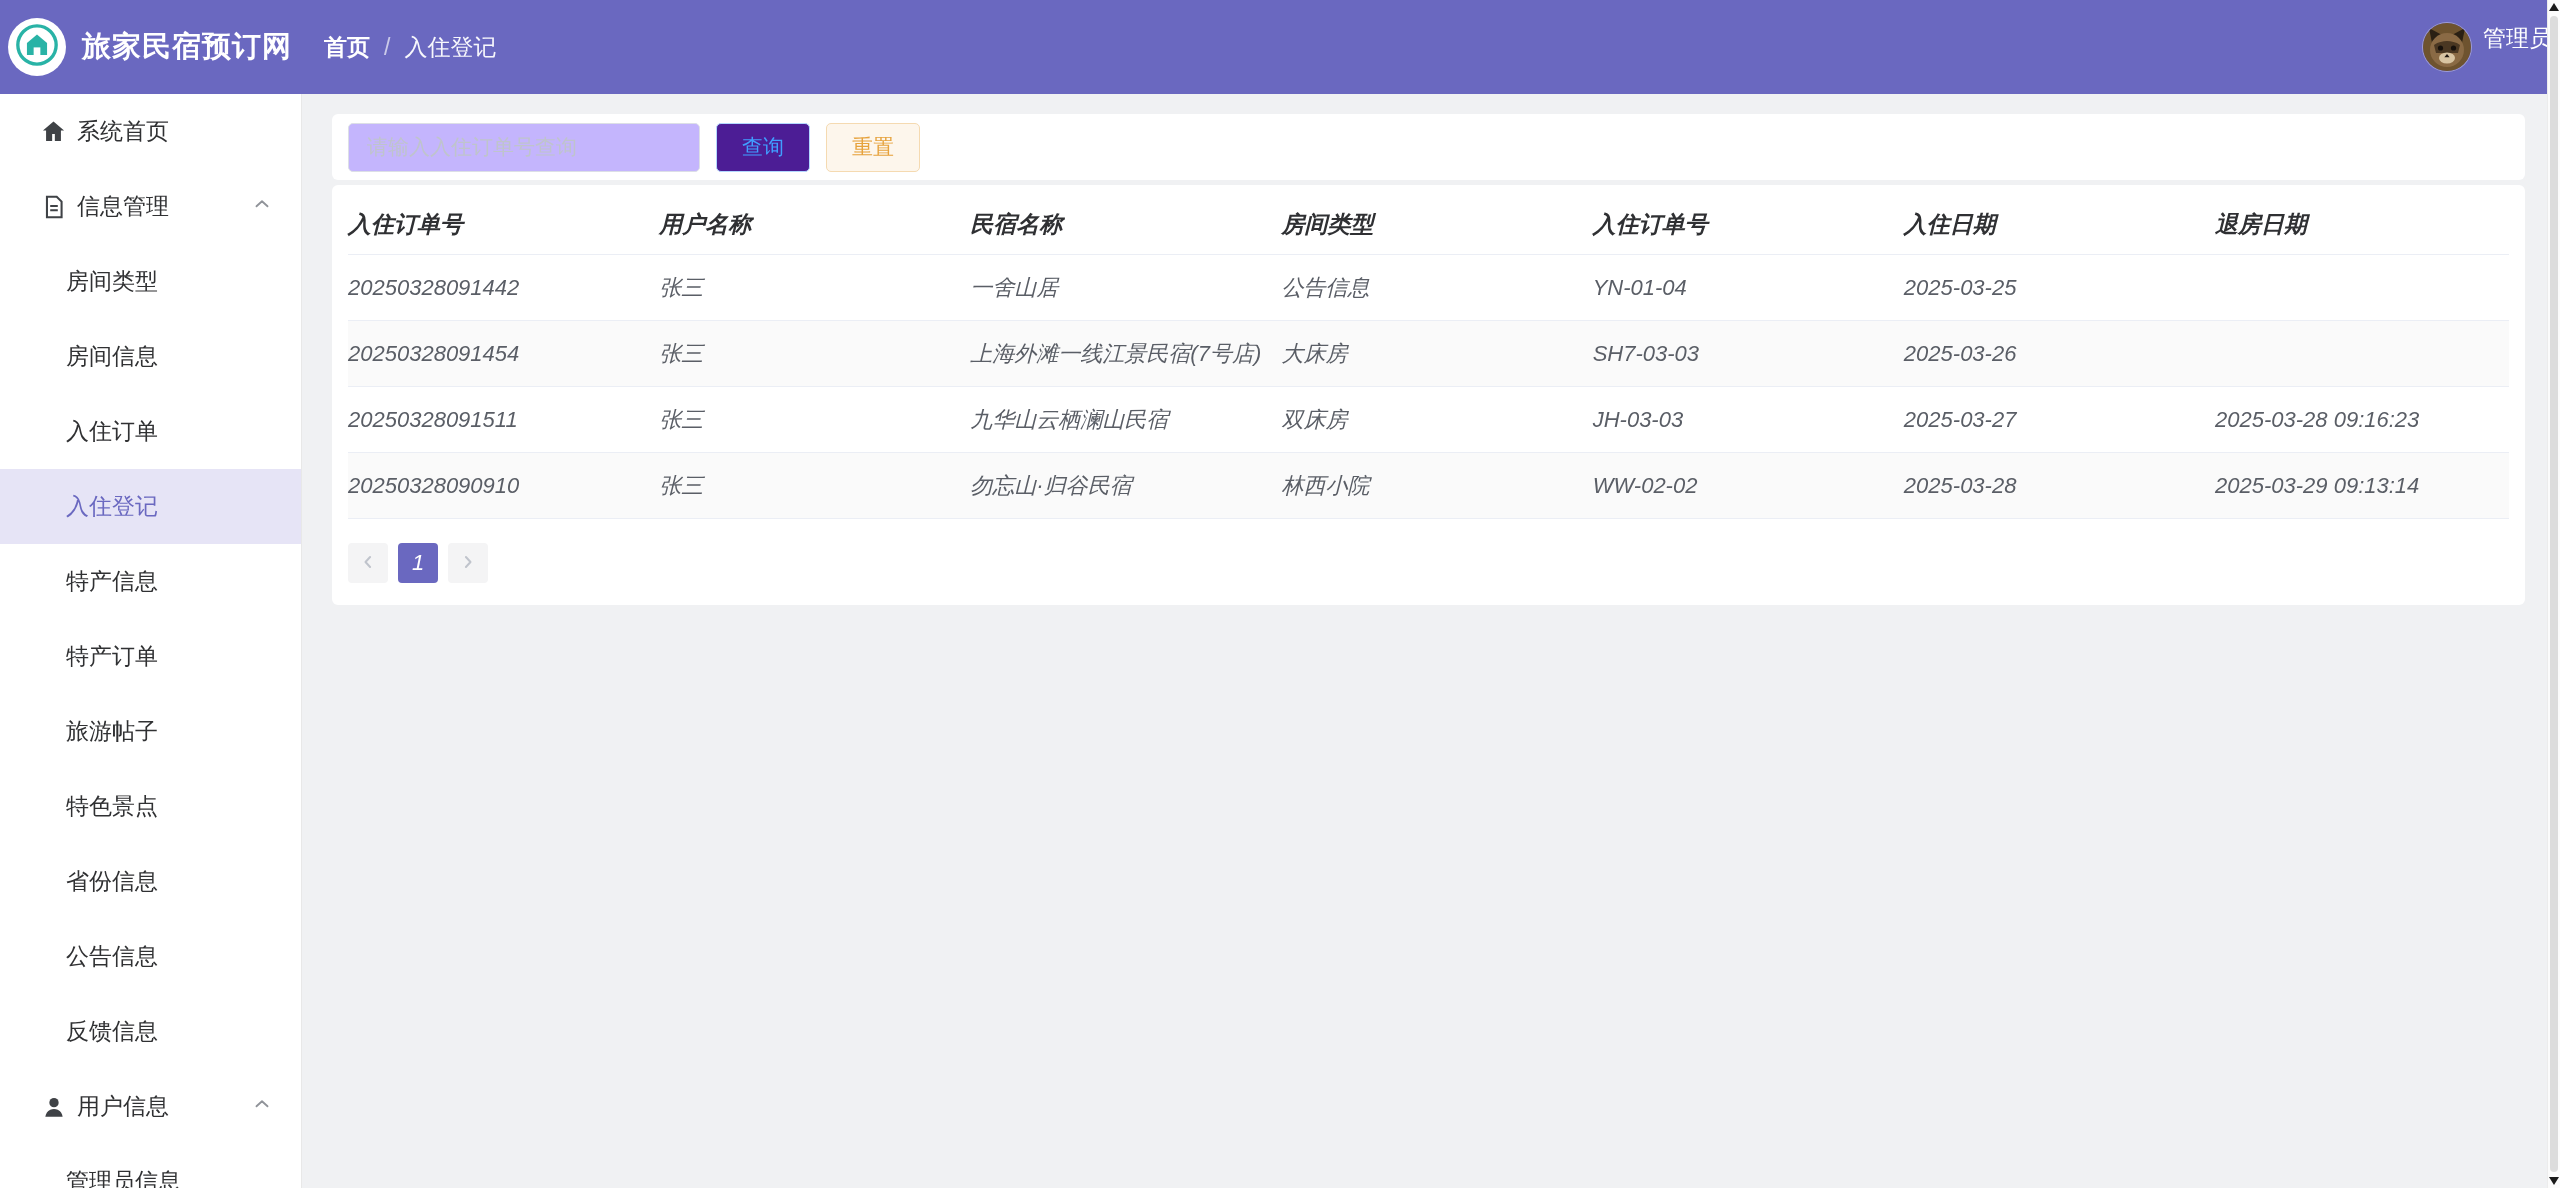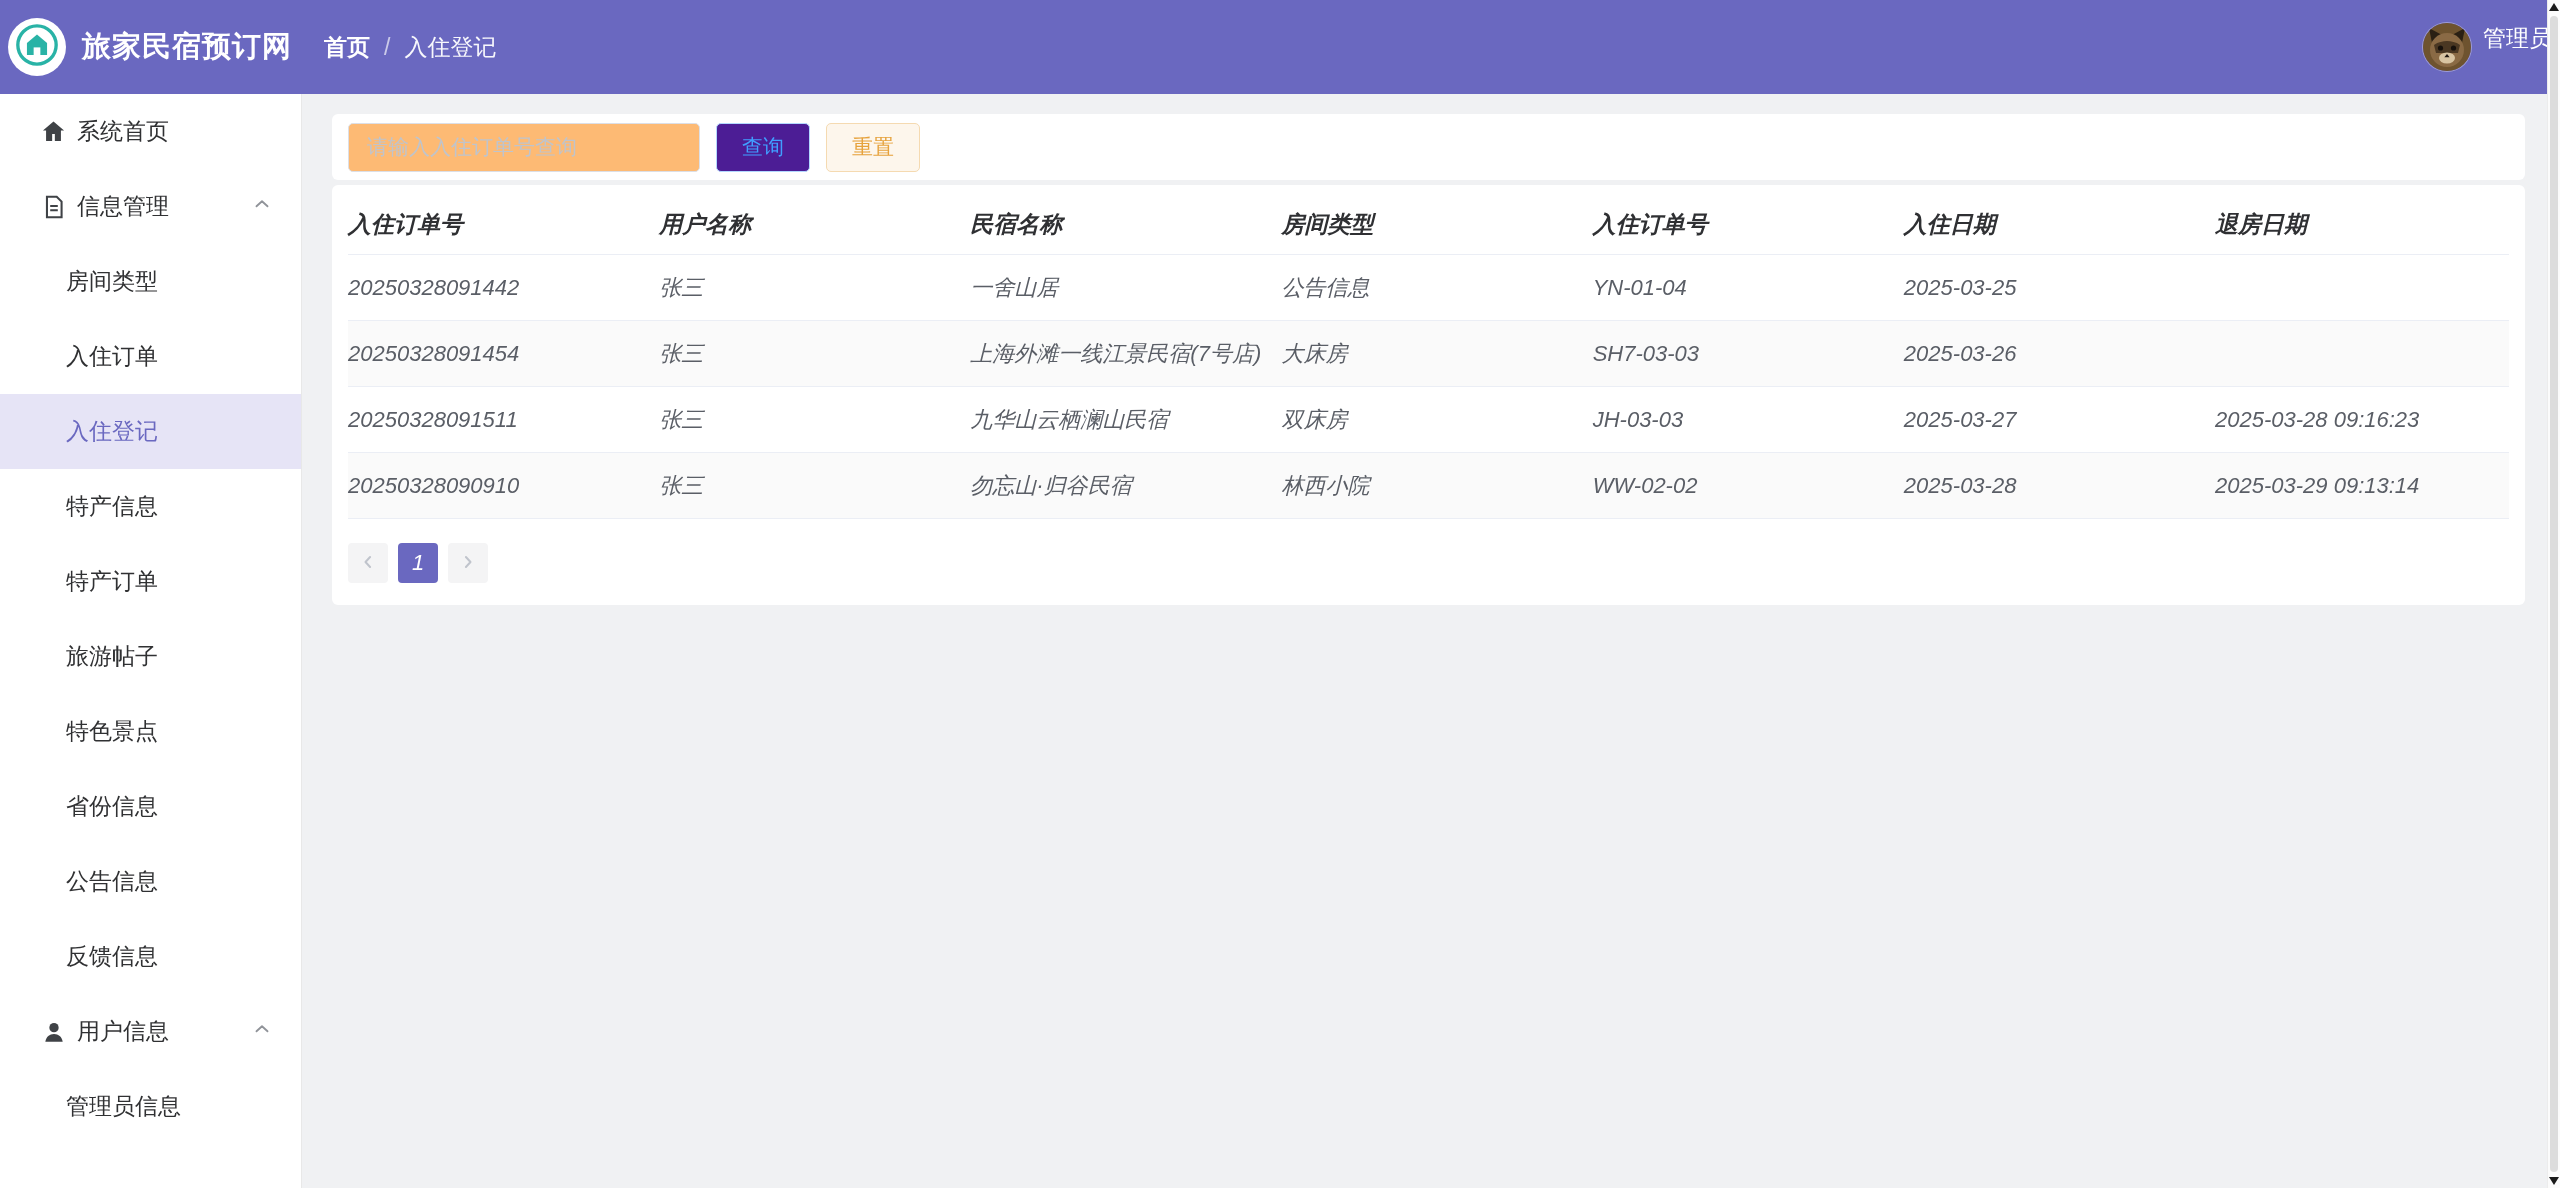--- a/index.html
+++ b/index.html
@@ -32,21 +32,21 @@
   .side-sub { height:75px; display:flex; align-items:center; padding-left:66px;
     font-size:23px; color:#303133; cursor:pointer; white-space:nowrap; }
   .side-sub.active { background:#e6e4f6; color:#6a68c0; }
 
   
   .main { position:fixed; left:302px; top:94px; right:13px; bottom:0; background:#f0f1f3;
     padding:20px 22px 0 30px; overflow:hidden; }
   .card { background:#fff; border-radius:6px; }
   .search-card { height:66px; display:flex; align-items:center; padding:0 16px; gap:16px; }
   .search-input { width:352px; height:49px; border:1px solid #dcdfe6; border-radius:5px;
-    padding:0 18px; font-size:21px; color:#606266; outline:none; background:#fdba74; }
+    padding:0 18px; font-size:21px; color:#606266; outline:none; background:#c4b5fd; }
   .search-input::placeholder { color:#bfc4cc; }
   .btn { height:49px; padding:0 25px; border-radius:5px; font-size:21px; cursor:pointer; white-space:nowrap; }
   .btn-query { background:#4c1d95; border:1px solid #b3d8ff; color:#409eff; }
   .btn-reset { background:#fdf6ec; border:1px solid #f5dab1; color:#e6a23c; }
 
   .table-card { margin-top:5px; padding:10px 16px 22px 16px;font-style:italic; }
   table { width:100%; border-collapse:collapse; table-layout:fixed; }
   th { text-align:left; font-size:23px; color:#2f3033; font-weight:700;
     padding:14px 14px 14px 0; border-bottom:1px solid #ebeef5; }
   td { font-size:22px; color:#5a5e66; padding:16px 14px 16px 0;
@@ -126,20 +126,23 @@
     <span>信息管理</span>
     <span class="chev">
       <svg viewBox="0 0 24 24" width="22" height="22">
           <path d="M6 14.5 12 9l6 5.5" fill="none" stroke="#909399" stroke-width="2" stroke-linecap="round" stroke-linejoin="round"></path>
         </svg>
     </span>
   </div>
 
   <div class="side-sub">
       <span>房间类型</span>
+    </div>
+  <div class="side-sub">
+      <span>房间信息</span>
     </div>
   <div class="side-sub">
       <span>入住订单</span>
     </div>
   <div class="side-sub active">
       <span>入住登记</span>
     </div>
   <div class="side-sub">
       <span>特产信息</span>
     </div>

